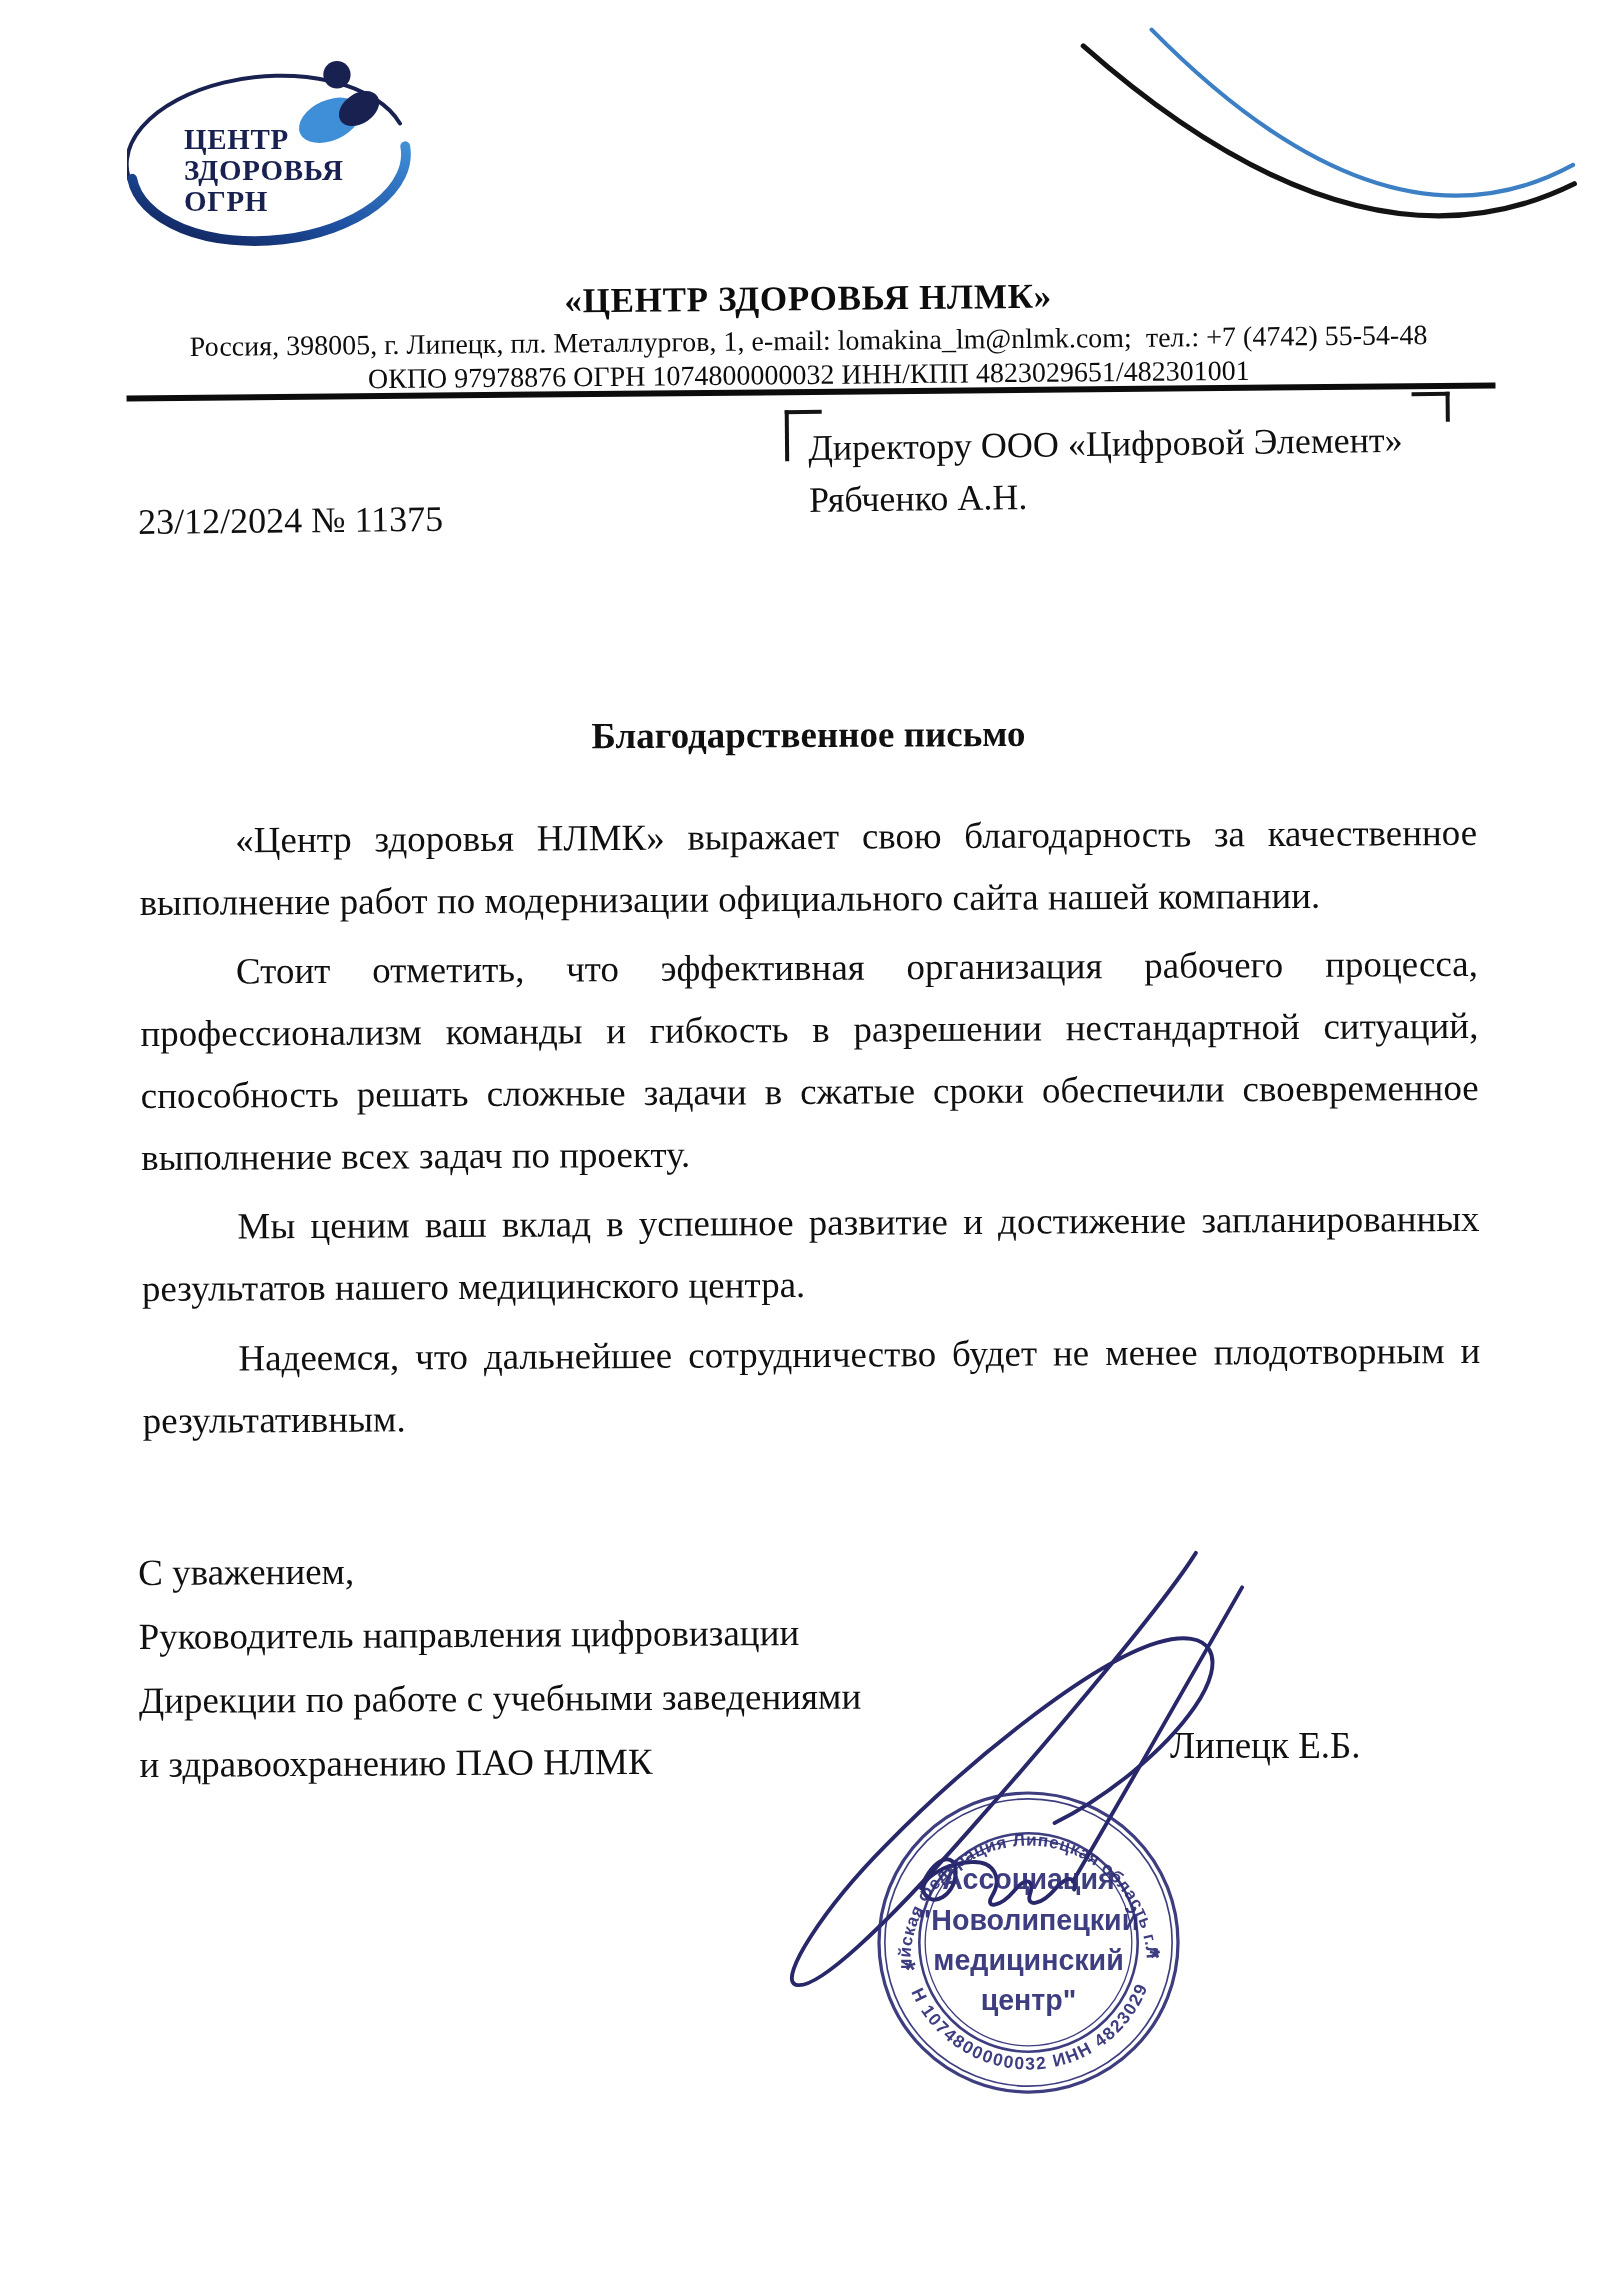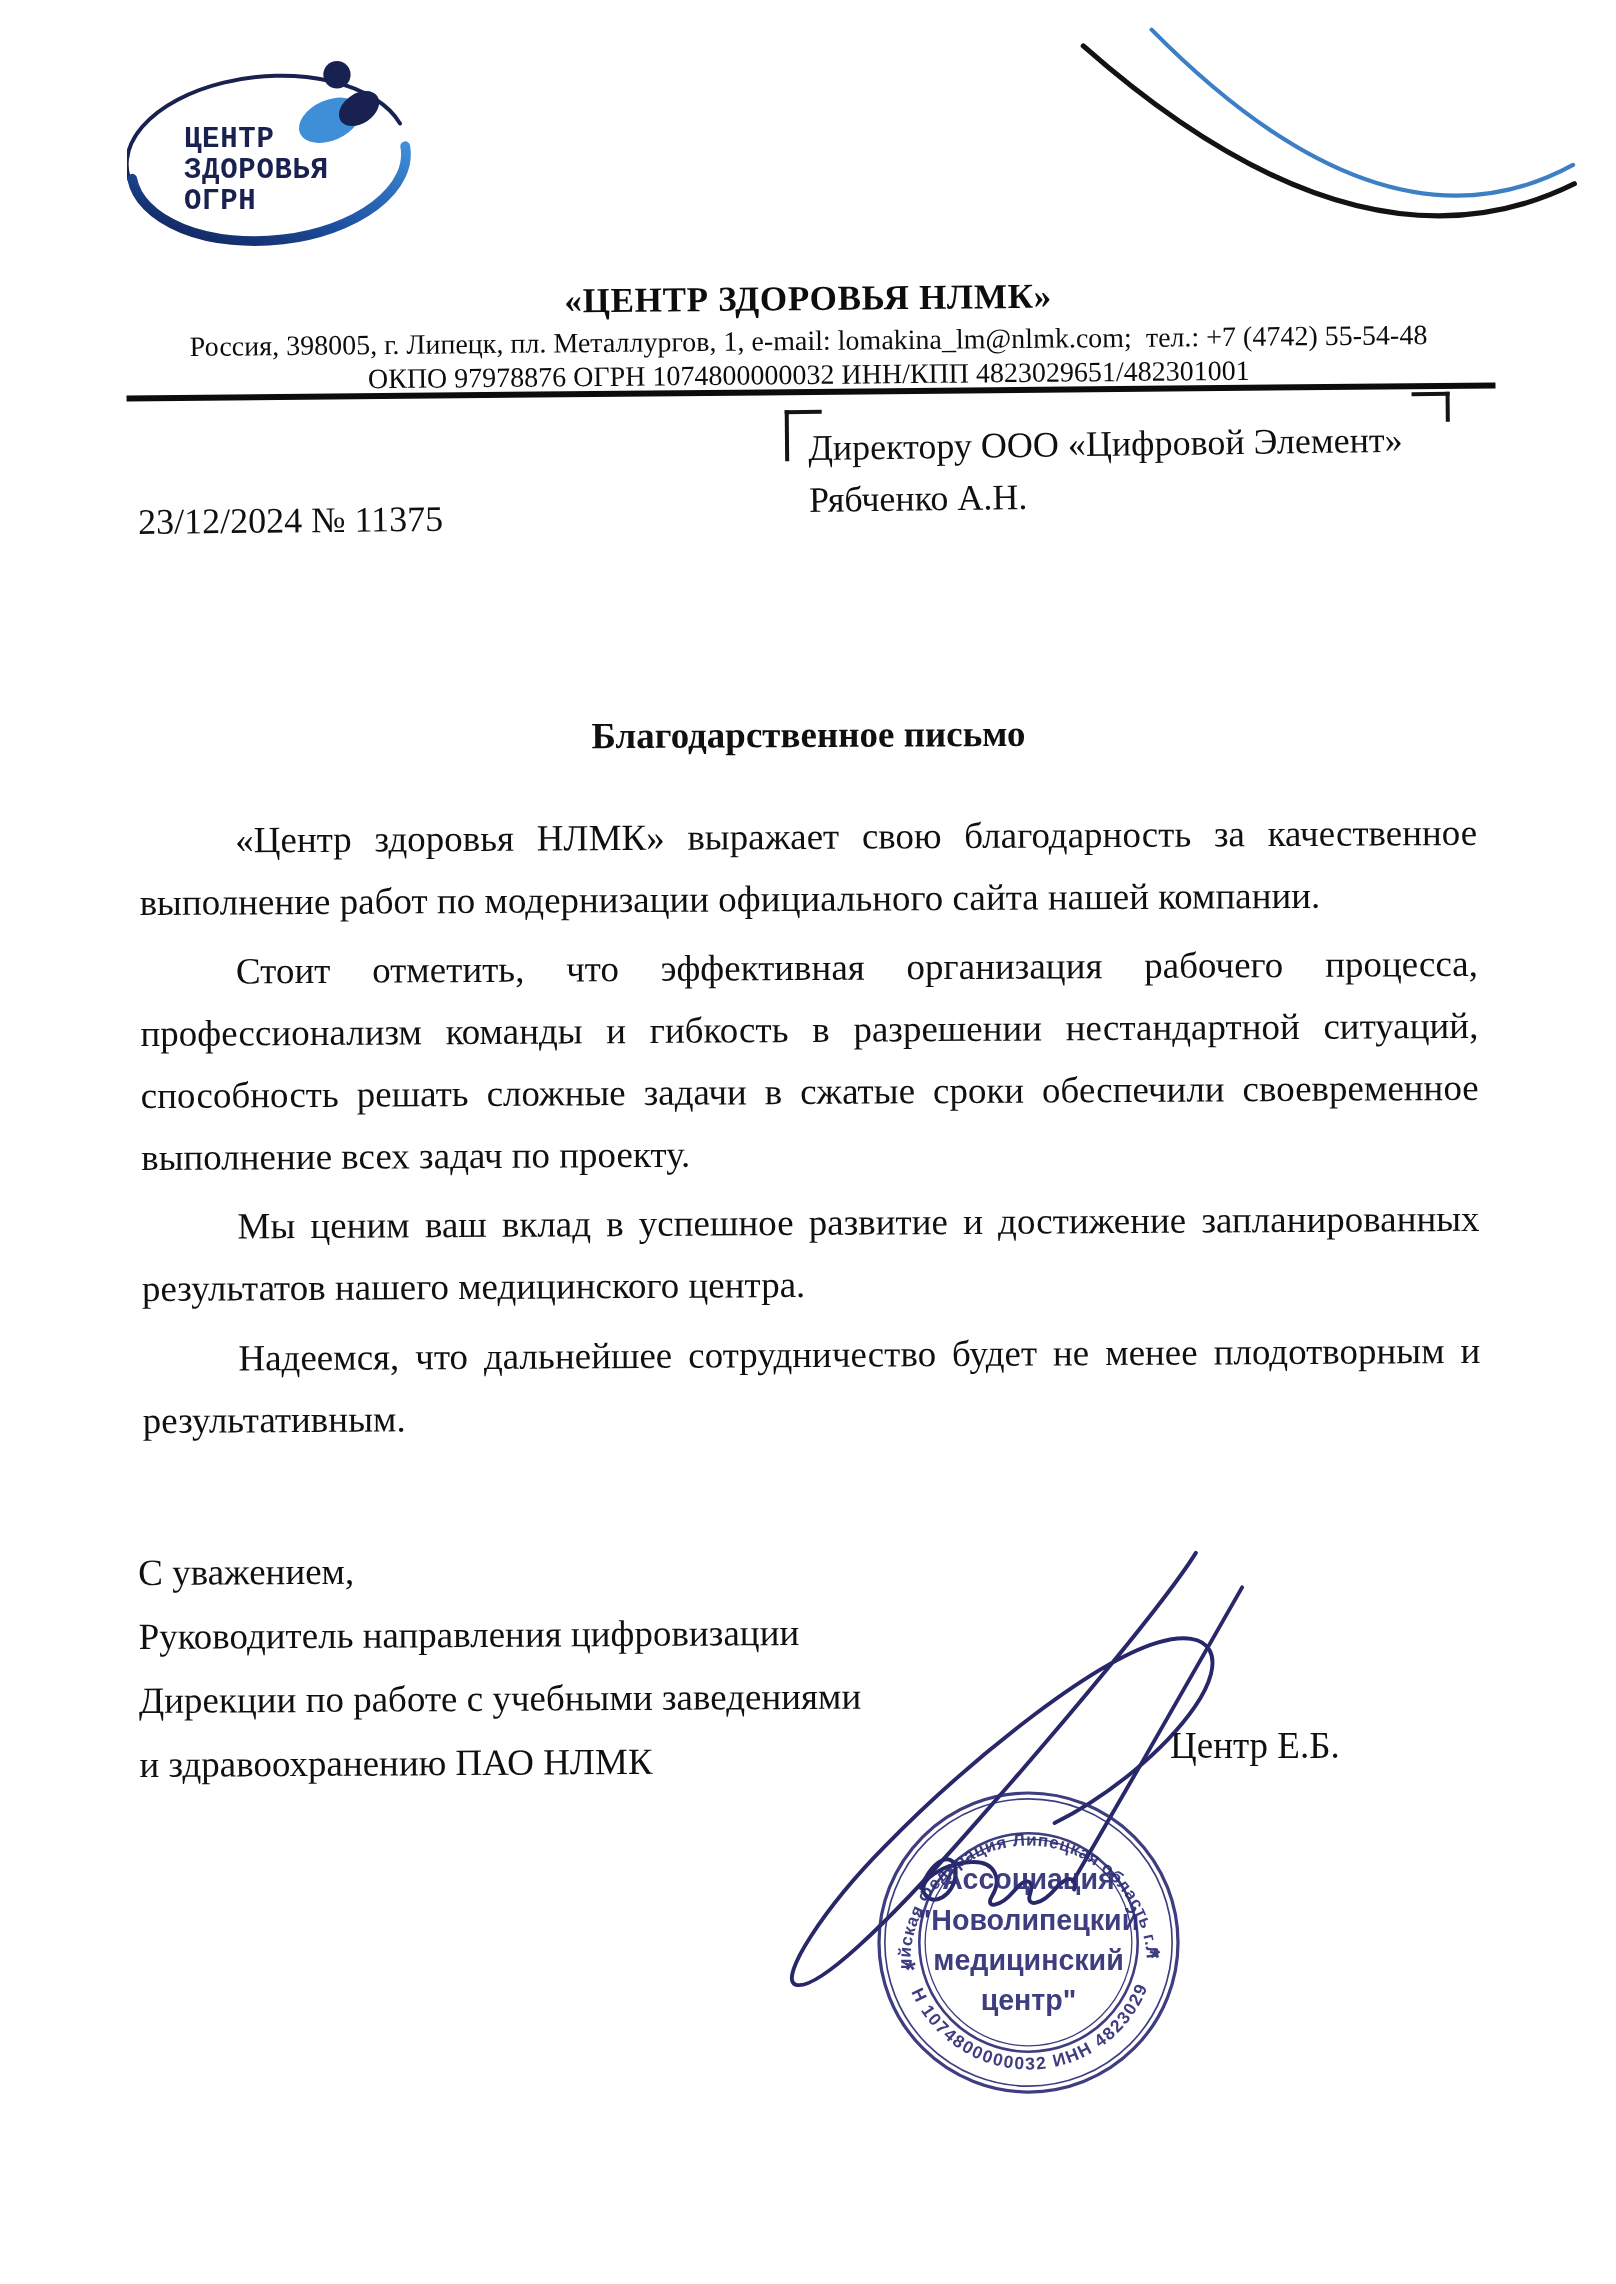--- a/index.html
+++ b/index.html
@@ -14,21 +14,21 @@
   .abs{position:absolute;}
 
   
   #swoosh-tr{left:1028px;top:0;width:588px;height:391px;}
 
   
   #logo{left:127px;top:55px;width:286px;height:202px;}
   #logo svg{position:absolute;left:0;top:0;}
   .logo-text{
     position:absolute;left:57px;top:69px;
-    font-family:Liberation Mono, monospace;
+    font-family:Liberation Serif, serif;
     font-weight:bold;color:#18214f;
     font-size:29px;line-height:31px;letter-spacing:0.7px;
   }
 
   
   #hdr-group{left:0;top:0;width:1617px;height:456px;transform:rotate(-0.55deg);transform-origin:807px 338px;}
   .org-name{
     position:absolute;left:0;top:279px;width:1617px;text-align:center;
     font-size:35px;font-weight:bold;letter-spacing:0.7px;color:#0d0d0d;
   }
@@ -158,21 +158,21 @@
     <div class="bline last">результативным.</div>
   </div>
 </div>
 
 <div class="abs" id="sign-block">
   <div>С уважением,</div>
   <div>Руководитель направления цифровизации</div>
   <div>Дирекции по работе с учебными заведениями</div>
   <div>и здравоохранению ПАО НЛМК</div>
 </div>
-<div class="abs" id="signer-name">Центр Е.Б.</div>
+<div class="abs" id="signer-name">Липецк Е.Б.</div>
 
 <div class="abs" id="signature-svg">
   <svg width="586" height="521" viewBox="1100 2330 900 800">
     <g fill="none" stroke="#1c1c63" stroke-width="6" stroke-linecap="round" opacity="0.95">
       <path d="M 1837,2385 C 1790,2460 1640,2640 1490,2810 C 1360,2958 1253,3060 1222,3048 C 1196,3038 1266,2930 1360,2835 C 1480,2712 1672,2555 1778,2523 C 1862,2498 1888,2545 1835,2622 C 1788,2690 1700,2760 1620,2800"></path>
       <path d="M 1415,2900 C 1432,2852 1470,2840 1468,2878 C 1466,2912 1432,2930 1420,2908 C 1410,2888 1448,2862 1492,2860 C 1528,2858 1540,2885 1524,2912 C 1512,2932 1536,2930 1558,2904 C 1576,2882 1590,2886 1582,2910 C 1576,2930 1600,2926 1622,2900 C 1640,2880 1655,2882 1650,2902"></path>
       <path d="M 1908,2438 C 1850,2540 1730,2750 1648,2890"></path>
     </g>
   </svg>
 </div>

